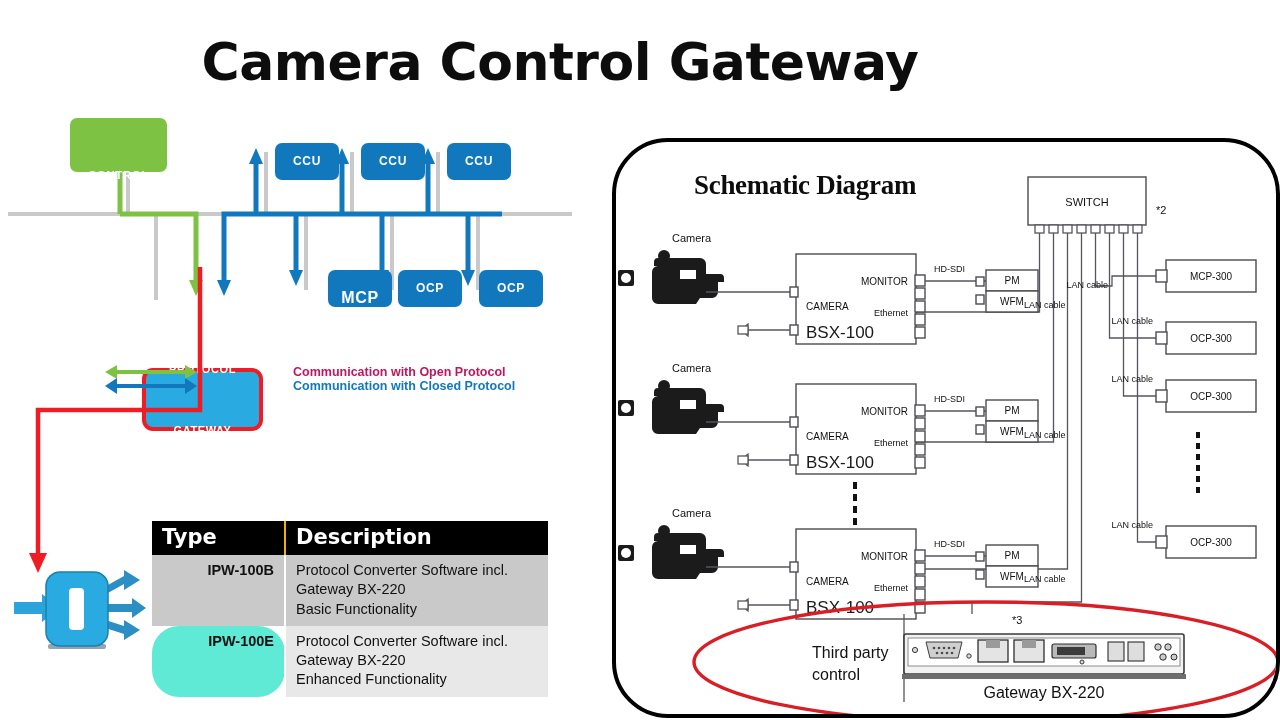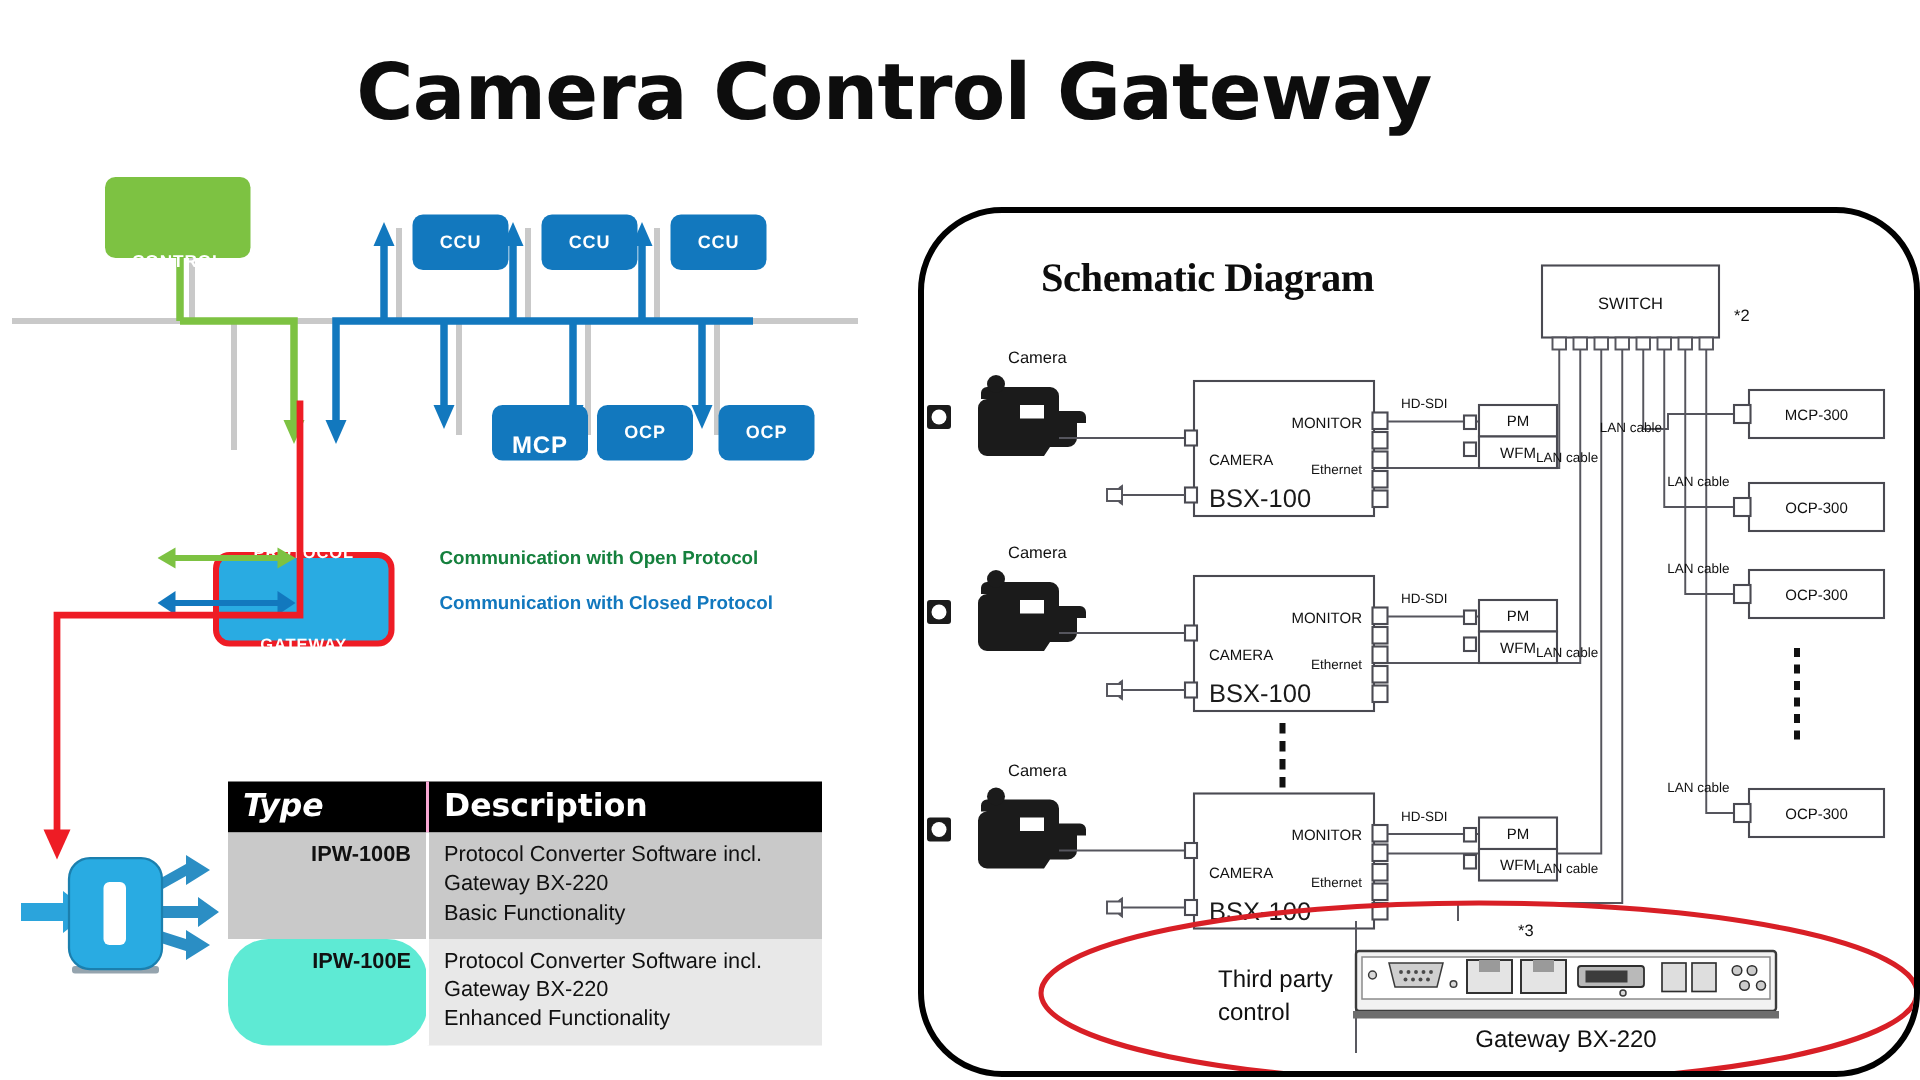--- a/index.html
+++ b/index.html
@@ -8,40 +8,39 @@
     font-family:"Liberation Sans","DejaVu Sans",sans-serif;
     position:relative;
   }
   .slide{position:absolute;inset:0;}
 
   
   #page-title{
     position:absolute;left:0;top:32px;width:1120px;text-align:center;
     font-size:52px;font-weight:bold;color:#0d0d0d;letter-spacing:-0.5px;
     font-family:"DejaVu Sans","Liberation Sans",sans-serif;
-    margin-left:36px;
   }
 
   
   #left-diagram{position:absolute;left:0;top:100px;width:580px;height:340px;}
   .node{
     position:absolute;border-radius:7px;color:#fff;
     display:flex;align-items:center;justify-content:center;text-align:center;
     font-weight:bold;letter-spacing:0.6px;line-height:1.15;gap:48px;
   }
   .node-green{background:#7dc242;}
   .node-blue{background:#1278be;}
   .node-cyan{background:#29abe2;border:4px solid #ee1c25;border-radius:11px;}
   .buslines{position:absolute;left:0;top:0;width:580px;height:340px;}
 
   
   #legend{position:absolute;left:105px;top:355px;width:430px;height:60px;}
   .legend-row{position:absolute;height:26px;display:flex;align-items:center;}
   .legend-label{font-size:12.5px;font-weight:bold;margin-left:96px;white-space:nowrap;}
-  .lg-open{color:#15803d;}
+  .lg-open{color:#be185d;}
   .lg-closed{color:#1278be;}
 
   
   #red-path{position:absolute;left:0;top:95px;width:600px;height:530px;pointer-events:none;}
 
   
   #pg-icon-block{position:absolute;left:0px;top:550px;width:155px;height:170px;text-align:center;}
   #pg-icon-svg{position:absolute;left:4px;top:8px;}
 
   
@@ -53,21 +52,21 @@
   #type-table th.c1{width:112px;}
   #type-table td{
     font-size:14.5px;color:#111;padding:6px 10px 7px 10px;vertical-align:top;line-height:1.33;
   }
   #type-table td.type-cell{font-weight:bold;width:112px;}
   #type-table tr.row-a td{background:#c9c9c9;}
   #type-table tr.row-b td{background:#e8e8e8;}
   #type-table tr.row-a td.type-cell{background:#c9c9c9;}
   #type-table tr.row-b td.type-cell{background:#5eead4;border-radius:27px;}
   #type-table td.type-cell{border-right:2px solid #ffffff;text-align:right;}
-  #type-table th.c1{border-right:2px solid #f9a8d4;font-style:italic;}
+  #type-table th.c1{border-right:2px solid #eab308;}
 
   
   #schematic-panel{
     position:absolute;left:612px;top:138px;width:660px;height:572px;
     border:4px solid #000;border-radius:56px;background:#fff;overflow:hidden;
   }
   #schematic-title{
     position:absolute;left:78px;top:28px;font-size:27px;font-weight:bold;color:#0d0d0d;
     font-family:Liberation Serif, serif;letter-spacing:-0.3px;
   }
@@ -161,21 +160,21 @@
 
   <div id="legend">
     <div class="legend-row" style="left:0;top:4px;">
       <svg width="92" height="20">
         <line x1="10" y1="10" x2="82" y2="10" stroke="#7dc242" stroke-width="4"></line>
         <polygon points="0,10 12,3 12,17" fill="#7dc242"></polygon>
         <polygon points="92,10 80,3 80,17" fill="#7dc242"></polygon>
       </svg>
       <span class="legend-label lg-open">Communication with Open Protocol</span>
     </div>
-    <div class="legend-row" style="left:0;top:34px;">
+    <div class="legend-row" style="left:0;top:18px;">
       <svg width="92" height="20">
         <line x1="10" y1="10" x2="82" y2="10" stroke="#1278be" stroke-width="4"></line>
         <polygon points="0,10 12,2 12,18" fill="#1278be"></polygon>
         <polygon points="92,10 80,2 80,18" fill="#1278be"></polygon>
       </svg>
       <span class="legend-label lg-closed">Communication with Closed Protocol</span>
     </div>
   </div>
 
   <svg id="red-path" viewBox="0 0 600 530">

